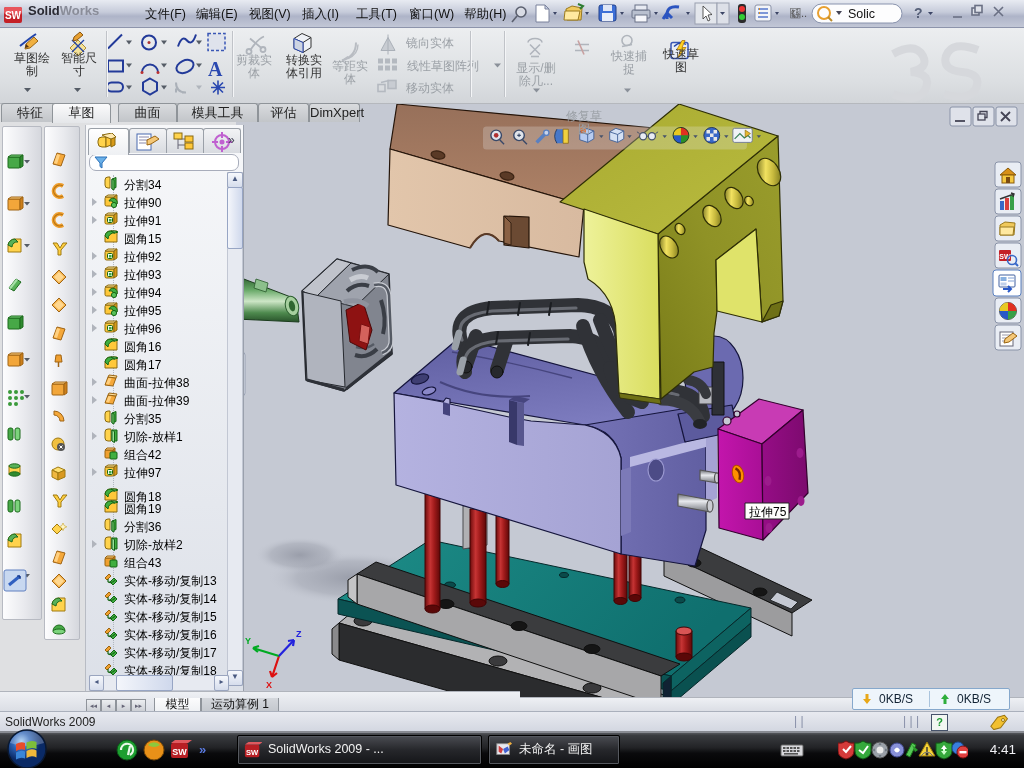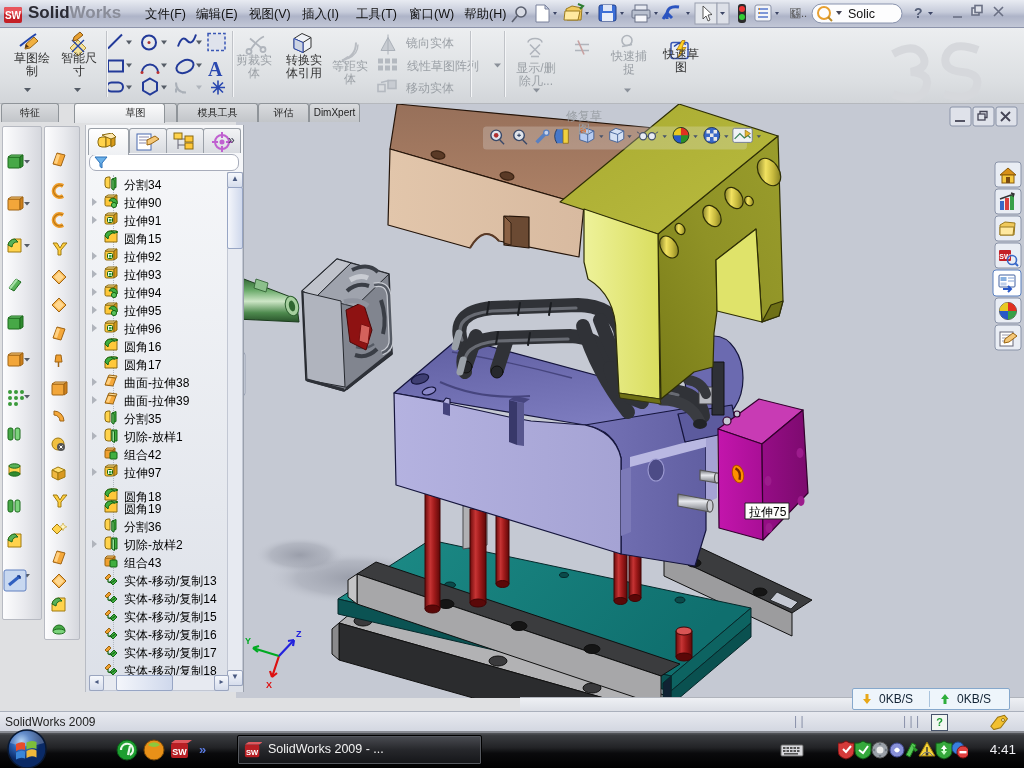--- a/index.html
+++ b/index.html
@@ -8,21 +8,21 @@
 
 #titlebar{left:0;top:0;width:1024px;height:27px;background:linear-gradient(#e8ebf2,#c6cbda 45%,#aeb4c8 60%,#c2c7d6);border-bottom:1px solid #8d94ab;}
 .menuitem{top:6px;height:16px;font-size:12.5px;color:#111;}
 
 #cmdbar{left:0;top:28px;width:1024px;height:75px;background:linear-gradient(#eceef0,#dcdfe2 70%,#d2d5d9);border-bottom:1px solid #b5b8bd;}
 .cmlabel{font-size:12px;color:#333;text-align:center;line-height:13px;}
 .cmgray{color:#9ba0a6;}
 .cmsep{top:3px;width:1px;height:66px;background:#c0c3c8;border-right:1px solid #f4f5f7;}
 
 #tabrow{left:0;top:103px;width:362px;height:19px;}
-.swtab{top:0;height:18px;background:linear-gradient(#d9dbde,#c2c5c9);border:1px solid #8f9499;border-bottom:none;border-radius:3px 3px 0 0;font-size:10px;color:#222;text-align:center;line-height:18px;}
+.swtab{top:0;height:18px;background:linear-gradient(#d9dbde,#c2c5c9);border:1px solid #8f9499;border-bottom:none;border-radius:3px 3px 0 0;font-size:13px;color:#222;text-align:center;line-height:18px;}
 .swtab.active{background:linear-gradient(#fbfbfc,#e4e6e9);height:19px;z-index:5;}
 
 .ltoolbar{background:linear-gradient(90deg,#fdfdfe,#e9eaee 55%,#d5d7dd);border:1px solid #b7bac2;border-radius:2px;}
 
 #treepanel{left:85px;top:125px;width:157px;height:567px;background:linear-gradient(#f7f8fa,#dce0e8);border-left:1px solid #b8bcc4;border-right:1px solid #9aa0ac;}
 .treetab{top:3px;width:36px;height:24px;background:linear-gradient(#f2f3f5,#d8dbe0);border:1px solid #9aa0a8;border-bottom:none;border-radius:3px 3px 0 0;}
 #filterbox{left:3px;top:29px;width:148px;height:15px;background:#fff;border:1px solid #a8adbb;border-radius:7px;}
 .trow{left:0;height:18px;width:140px;font-size:12px;color:#000;white-space:nowrap;}
 .trow .tx{position:absolute;left:38px;top:2px;}
 .exp{position:absolute;left:6px;top:5px;width:0;height:0;border-left:5px solid #b0b4bc;border-top:4px solid transparent;border-bottom:4px solid transparent;}
@@ -497,21 +497,21 @@
       </svg>
      <span style="position:absolute;left:104px;top:3px;">0KB/S</span>
   </div>
 
   <div id="titlebar" class="abs">
     <svg class="abs" style="left:2px;top:2px" width="24" height="24" viewBox="0 0 24 24">
       <rect x="2" y="5" width="18" height="16" rx="2" fill="#c42027"></rect>
       <rect x="2" y="5" width="18" height="7" rx="2" fill="#e8555c"></rect>
       <text x="11" y="17" font-size="10" font-weight="bold" fill="#fff" text-anchor="middle" font-family="Liberation Sans">SW</text>
     </svg>
-    <div class="abs" style="left:28px;top:3px;font-size:17px;font-weight:bold;color:#2a2a33;letter-spacing:0px;">Solid<span style="color:#8a8d99;">Works</span></div>
+    <div class="abs" style="left:28px;top:3px;font-size:13px;font-weight:bold;color:#2a2a33;letter-spacing:0px;">Solid<span style="color:#8a8d99;">Works</span></div>
     <div class="abs menuitem" style="left:145px;">文件(F)</div>
     <div class="abs menuitem" style="left:196px;">编辑(E)</div>
     <div class="abs menuitem" style="left:249px;">视图(V)</div>
     <div class="abs menuitem" style="left:302px;">插入(I)</div>
     <div class="abs menuitem" style="left:356px;">工具(T)</div>
     <div class="abs menuitem" style="left:409px;">窗口(W)</div>
     <div class="abs menuitem" style="left:464px;">帮助(H)</div>
   </div>
   <div id="topicons" class="abs" style="left:0;top:0;width:1024px;height:27px;">
    <svg width="1024" height="27" viewBox="0 0 1024 27">
@@ -711,21 +711,21 @@
    <div class="abs cmlabel cmgray" style="left:560px;top:34px;width:48px;margin-top:48px;">修复草<br>图</div>
    <div class="abs cmlabel cmgray" style="left:607px;top:22px;width:44px;">快速捕<br>捉</div>
    <div class="abs cmlabel" style="left:658px;top:20px;width:46px;">快速草<br>图</div>
    <div class="abs cmsep" style="left:106px;"></div>
    <div class="abs cmsep" style="left:232px;"></div>
    <div class="abs cmsep" style="left:470px;"></div>
    <div class="abs cmsep" style="left:504px;"></div>
   </div>
   <div id="tabrow" class="abs">
     <div class="abs swtab" style="left:1px;width:56px;">特征</div>
-    <div class="abs swtab active" style="left:74px;width:57px;padding-left:32px;">草图</div>
+    <div class="abs swtab active" style="left:52px;width:57px;">草图</div>
     <div class="abs swtab" style="left:118px;width:57px;">曲面</div>
     <div class="abs swtab" style="left:177px;width:79px;">模具工具</div>
     <div class="abs swtab" style="left:258px;width:49px;">评估</div>
     <div class="abs swtab" style="left:309px;width:49px;">DimXpert</div>
   </div>
   <div id="leftarea" class="abs" style="left:0;top:122px;width:85px;height:569px;background:#dfe0e2;"></div>
   <div class="abs ltoolbar" style="left:2px;top:126px;width:38px;height:492px;"></div>
   <div class="abs ltoolbar" style="left:44px;top:126px;width:34px;height:512px;"></div>
   <svg id="lefticons" class="abs" style="left:0;top:122px" width="85" height="569" viewBox="0 0 85 569">
       <g transform="translate(8,33)">
@@ -1173,20 +1173,28 @@
     <div class="abs sbar" style="left:141px;top:47px;width:14px;height:512px;"></div>
     <div class="abs sbtn" style="left:141px;top:47px;width:14px;height:14px;">▲</div>
     <div class="abs sthumb" style="left:141px;top:62px;width:14px;height:60px;"></div>
     <div class="abs sbtn" style="left:141px;top:545px;width:14px;height:14px;">▼</div>
 
     <div class="abs sbar" style="left:3px;top:550px;width:138px;height:14px;"></div>
     <div class="abs sbtn" style="left:3px;top:550px;width:13px;height:14px;">◂</div>
     <div class="abs sthumb" style="left:30px;top:550px;width:55px;height:14px;"></div>
     <div class="abs sbtn" style="left:128px;top:550px;width:13px;height:14px;">▸</div>
 </div>
+  <div id="doctabs" class="abs">
+    <div class="abs" style="left:86px;top:7px;width:13px;height:12px;border:1px solid #8f949b;background:linear-gradient(#eceef1,#c9ccd2);text-align:center;font-size:7px;line-height:11px;color:#667;">◂◂</div>
+    <div class="abs" style="left:101px;top:7px;width:13px;height:12px;border:1px solid #8f949b;background:linear-gradient(#eceef1,#c9ccd2);text-align:center;font-size:7px;line-height:11px;color:#667;">◂</div>
+    <div class="abs" style="left:116px;top:7px;width:13px;height:12px;border:1px solid #8f949b;background:linear-gradient(#eceef1,#c9ccd2);text-align:center;font-size:7px;line-height:11px;color:#667;">▸</div>
+    <div class="abs" style="left:131px;top:7px;width:13px;height:12px;border:1px solid #8f949b;background:linear-gradient(#eceef1,#c9ccd2);text-align:center;font-size:7px;line-height:11px;color:#667;">▸▸</div>
+    <div class="abs dtab" style="left:154px;top:6px;height:14px;line-height:13px;width:45px;background:linear-gradient(#fcfcfd,#eef0f3);">模型</div>
+    <div class="abs dtab" style="left:201px;top:6px;height:14px;line-height:13px;width:76px;">运动算例 1</div>
+</div>
   <div class="abs" style="left:520px;top:697px;width:504px;height:14px;background:linear-gradient(#eef0f4,#dadde4);border-top:1px solid #b0b4bc;"></div>
   <div id="statusbar" class="abs">
     <div class="abs" style="left:5px;top:3px;">SolidWorks 2009</div>
     <div class="abs" style="left:794px;top:2px;color:#8890a8;">| |</div>
     <div class="abs" style="left:812px;top:18px;">正在编辑：零件</div>
     <div class="abs" style="left:903px;top:2px;color:#8890a8;">| | |</div>
     <div class="abs" style="left:931px;top:2px;width:15px;height:15px;background:#f2f6f2;border:1px solid #46526a;color:#1c9a30;text-align:center;font-size:11px;font-weight:bold;line-height:14px;">?</div>
     <svg class="abs" style="left:988px;top:2px" width="22" height="16" viewBox="0 0 22 16">
         <path d="M2,10 l9,-7 7,0 2,4 -9,7 -7,0 z" fill="#f2c030" stroke="#9a7410" transform="rotate(-15 11 8)"></path>
         <circle cx="15" cy="6" r="1.5" fill="#fff8d0" stroke="#9a7410"></circle>
@@ -1227,20 +1235,29 @@
       <text x="84" y="17" font-size="13" font-weight="bold" fill="#5a7ae0">»</text>
     </svg>
     <div class="abs tbtn" style="left:237px;width:243px;">
       <svg style="position:absolute;left:6px;top:5px" width="18" height="18" viewBox="0 0 20 20">
           <rect x="1" y="4" width="16" height="14" rx="2" fill="#b81f24"></rect>
           <path d="M1,4 l4,-3 16,0 -4,3 z" fill="#e05a60"></path>
           <text x="9" y="15" font-size="8.5" font-weight="bold" fill="#fff" text-anchor="middle" font-family="Liberation Sans">SW</text>
         </svg>
       <span style="margin-left:30px;">SolidWorks 2009 - ...</span>
     </div>
+    <div class="abs tbtn" style="left:488px;width:130px;">
+      <svg style="position:absolute;left:6px;top:5px" width="18" height="18" viewBox="0 0 20 20">
+          <rect x="2" y="3" width="14" height="12" fill="#e8e8f0" stroke="#888"></rect>
+          <path d="M4,5 l5,4 -2,5 -3,-2 z" fill="#d04040"></path>
+          <path d="M9,9 l5,-3 2,4 -5,4 z" fill="#4060d0"></path>
+          <path d="M14,3 l3,-2 2,2 -3,2 z" fill="#f0b040"></path>
+        </svg>
+      <span style="margin-left:30px;">未命名 - 画图</span>
+    </div>
     <svg class="abs" style="left:780px;top:9px" width="26" height="20" viewBox="0 0 26 20">
         <rect x="1" y="5" width="22" height="11" rx="1" fill="#d8d8dc" stroke="#666"></rect>
         <g fill="#555">
           <rect x="3" y="7" width="2.5" height="2"></rect>
           <rect x="6.5" y="7" width="2.5" height="2"></rect>
           <rect x="10" y="7" width="2.5" height="2"></rect>
           <rect x="13.5" y="7" width="2.5" height="2"></rect>
           <rect x="17" y="7" width="2.5" height="2"></rect>
           <rect x="3" y="10" width="2.5" height="2"></rect>
           <rect x="6.5" y="10" width="2.5" height="2"></rect>

